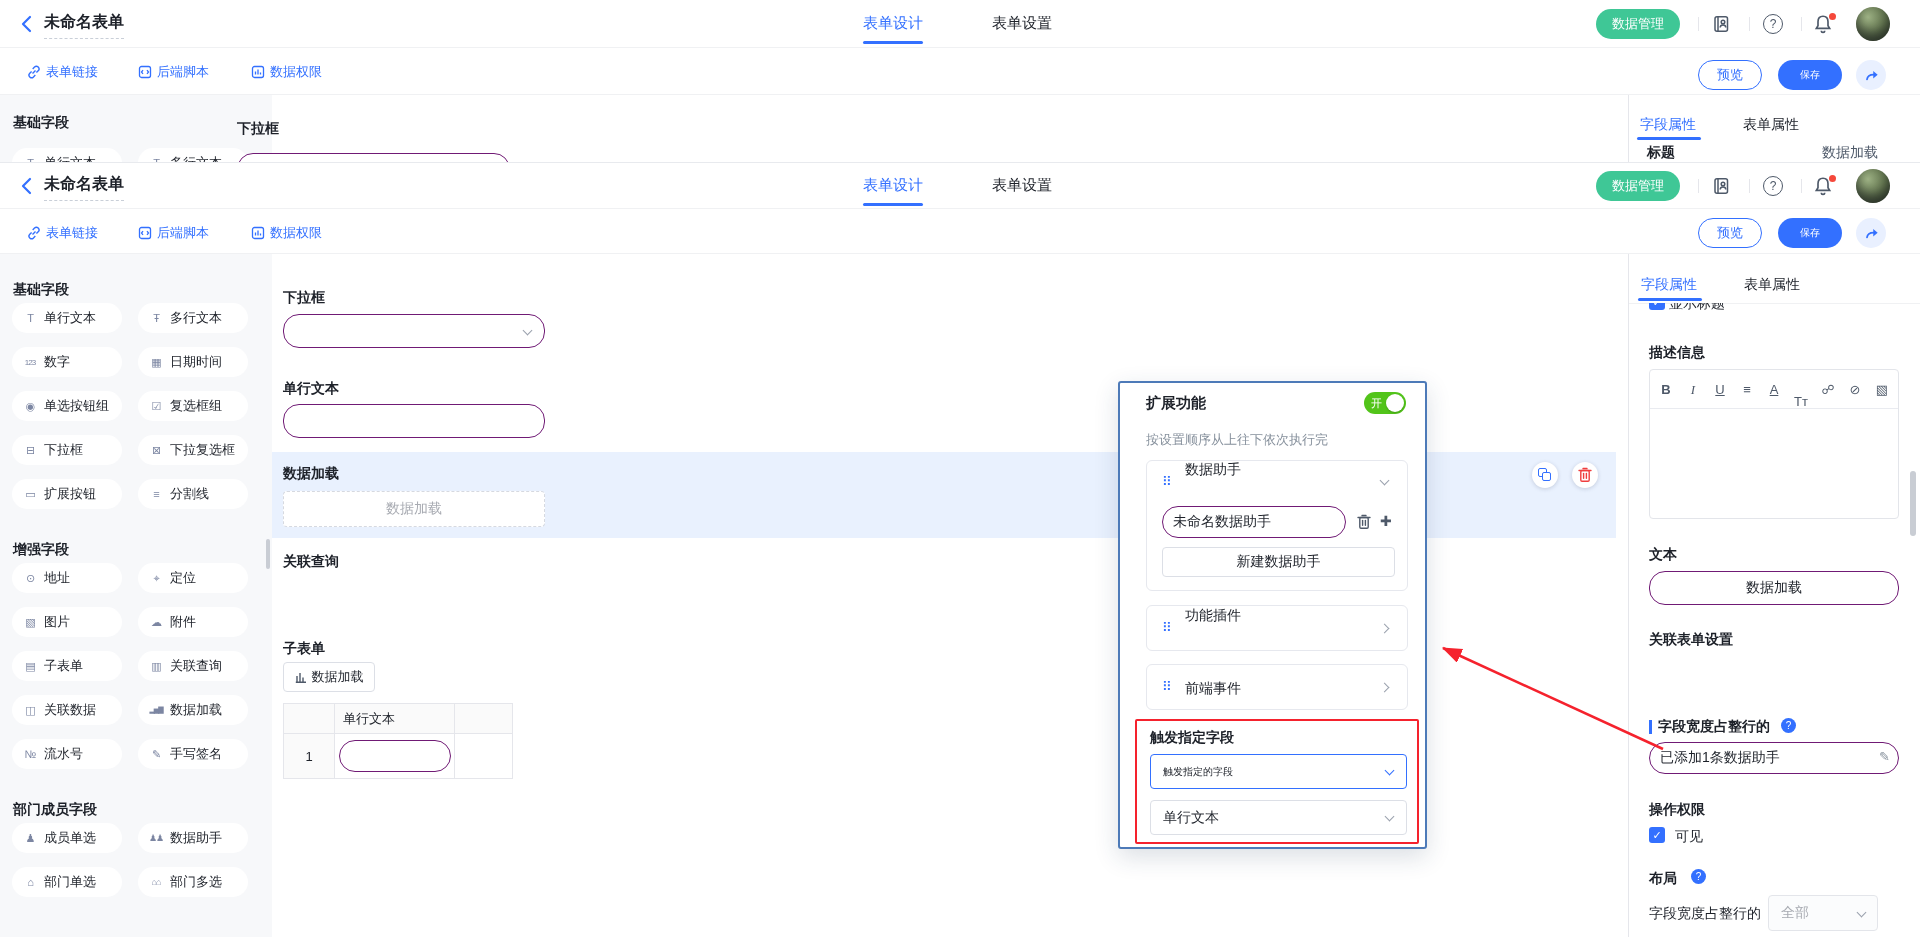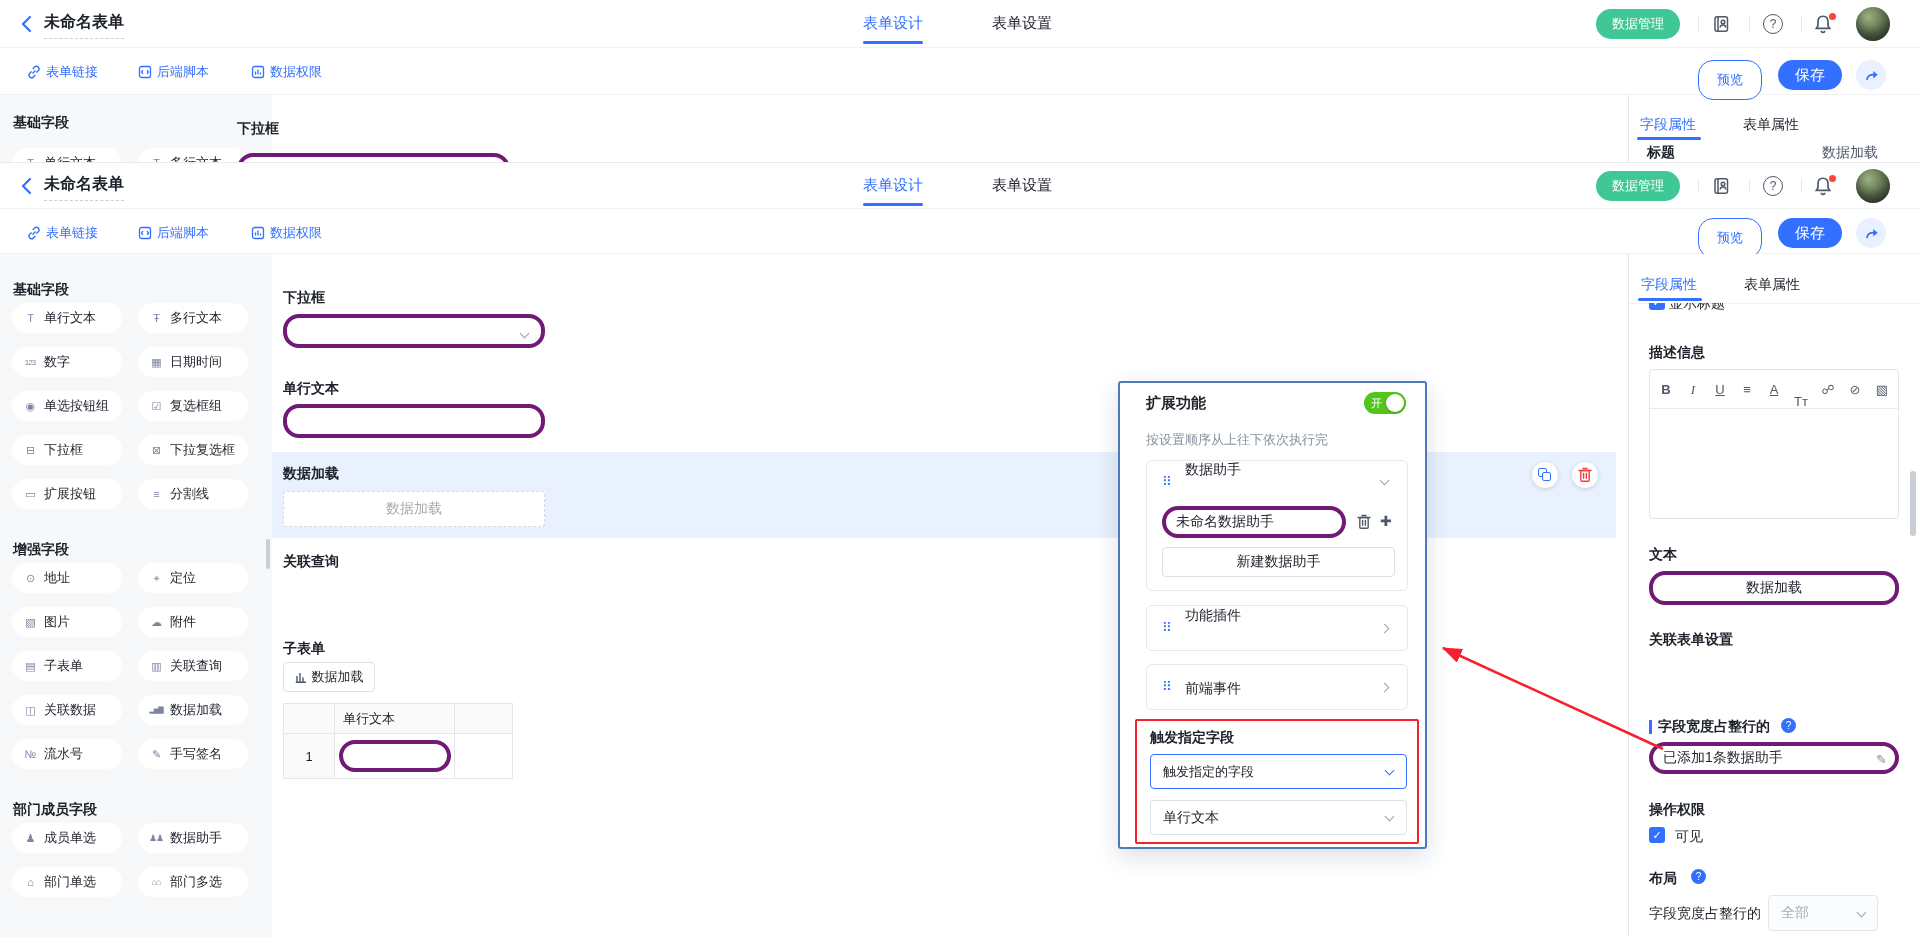--- a/index.html
+++ b/index.html
@@ -11,30 +11,30 @@
   .abs{position:absolute}
   .hline{position:absolute;height:1px;background:#f0f1f3}
   .vline{position:absolute;width:1px;background:#e5e6eb}
   .sep{position:absolute;width:1px;height:14px;background:#e5e6eb}
   .title16{font-size:16px;font-weight:600;color:#1d2129}
   .dashedu{border-bottom:1px dashed #c9cfd8;padding-bottom:5px}
   .tab{font-size:15px;color:#1d2129;cursor:pointer}
   .tab.active{color:var(--accent)}
   .tabline{position:absolute;height:3px;border-radius:2px;background:var(--accent)}
   .pillbtn{position:absolute;width:84px;height:30px;border-radius:15px;background:var(--green);color:#fff;font-size:13px;display:flex;align-items:center;justify-content:center}
-  .btn-outline{position:absolute;width:64px;height:40px;border-radius:15px;border:1px solid var(--accent);color:var(--accent);background:#fff;font-size:13px;display:flex;align-items:center;justify-content:center}
-  .btn-primary{position:absolute;width:64px;height:30px;border-radius:15px;background:var(--accent);color:#fff;font-size:15px;display:flex;align-items:center;justify-content:center}
+  .btn-outline{position:absolute;width:64px;height:30px;border-radius:15px;border:1px solid var(--accent);color:var(--accent);background:#fff;font-size:13px;display:flex;align-items:center;justify-content:center}
+  .btn-primary{position:absolute;width:64px;height:30px;border-radius:15px;background:var(--accent);color:#fff;font-size:10px;display:flex;align-items:center;justify-content:center}
   .circle-btn{position:absolute;width:30px;height:30px;border-radius:50%;background:#e9f0ff;display:flex;align-items:center;justify-content:center}
   .avatar{position:absolute;width:34px;height:34px;border-radius:50%;background:radial-gradient(circle at 35% 30%,#9db184,#5c6e49 55%,#2c3a22);box-shadow:inset 0 -8px 10px rgba(20,20,30,.45)}
   .toollink{position:absolute;display:flex;align-items:center;gap:5px;color:var(--accent);font-size:13px;cursor:pointer}
   .seclabel{position:absolute;font-size:14px;font-weight:700;color:#1d2129}
   .sideitem{position:absolute;width:110px;height:30px;border-radius:15px;background:#fff;display:flex;align-items:center;padding-left:10px;gap:6px;font-size:13px;color:#1d2129;cursor:pointer}
   .sic{font-size:11px;color:#7c86a2;width:16px;text-align:center;flex:0 0 16px;letter-spacing:-1px}
   .flabel{position:absolute;font-size:14px;font-weight:600;color:#1d2129}
-  .inp{position:absolute;border:4px solid #701a75;border-radius:16px;background:#fff}
+  .inp{position:absolute;border:1px solid #701a75;border-radius:16px;background:#fff}
   .chev{display:inline-block;width:7px;height:7px;border-right:1.6px solid #9aa1ad;border-bottom:1.6px solid #9aa1ad}
   .cd{transform:rotate(45deg)} .cr{transform:rotate(-45deg)}
   .roundicon{position:absolute;width:26px;height:26px;border-radius:50%;background:#fff;box-shadow:0 1px 4px rgba(30,40,70,.18);display:flex;align-items:center;justify-content:center}
   .icopy{position:relative;width:14px;height:14px}
   .icopy i{position:absolute;width:9px;height:9px;border:1.6px solid var(--accent);border-radius:2px;background:#fff;display:block}
   .icopy i:first-child{left:0;top:0}
   .icopy i:last-child{left:4px;top:4px}
   .qmark{position:absolute;width:15px;height:15px;border-radius:50%;background:var(--accent);color:#fff;font-size:10px;display:flex;align-items:center;justify-content:center}
   .ckbox{position:absolute;width:16px;height:16px;border-radius:3px;background:var(--accent);color:#fff;font-size:11px;display:flex;align-items:center;justify-content:center}
   .popcard{position:absolute;width:262px;border:1px solid #e6e8ee;border-radius:6px;background:#fff}
@@ -447,21 +447,21 @@
     </div>
 
     <div class="popcard" style="left:26px;top:281px;height:46px">
       <span class="handle" style="left:15px;top:14px">⠿</span>
       <span class="ptxt" style="left:38px;top:15px">前端事件</span>
       <span class="chev cr" style="position:absolute;left:234px;top:19px"></span>
     </div>
 
     <div class="abs" style="left:15px;top:336px;width:284px;height:125px;border:2px solid var(--red);border-radius:2px"></div>
     <span class="abs" style="left:30px;top:346px;font-size:14px;font-weight:700">触发指定字段</span>
-    <div class="abs" style="left:30px;top:371px;width:257px;height:35px;border:1px solid var(--accent);border-radius:4px;display:flex;align-items:center;padding-left:12px;font-size:13px">
+    <div class="abs" style="left:30px;top:371px;width:257px;height:35px;border:1px solid var(--accent);border-radius:4px;display:flex;align-items:center;padding-left:12px;font-size:10px">
         <span>触发指定的字段</span>
         <span class="chev cd" style="position:absolute;right:13px;top:12px;border-color:var(--accent)"></span>
       </div>
     <div class="abs" style="left:30px;top:417px;width:257px;height:35px;border:1px solid #dcdfe6;border-radius:4px;display:flex;align-items:center;padding-left:12px;font-size:14px">
         <span>单行文本</span>
         <span class="chev cd" style="position:absolute;right:13px;top:12px"></span>
       </div>
   </div>
 
   <svg class="abs" style="left:0;top:0;z-index:9;pointer-events:none" width="1920" height="775" viewBox="0 0 1920 775">

